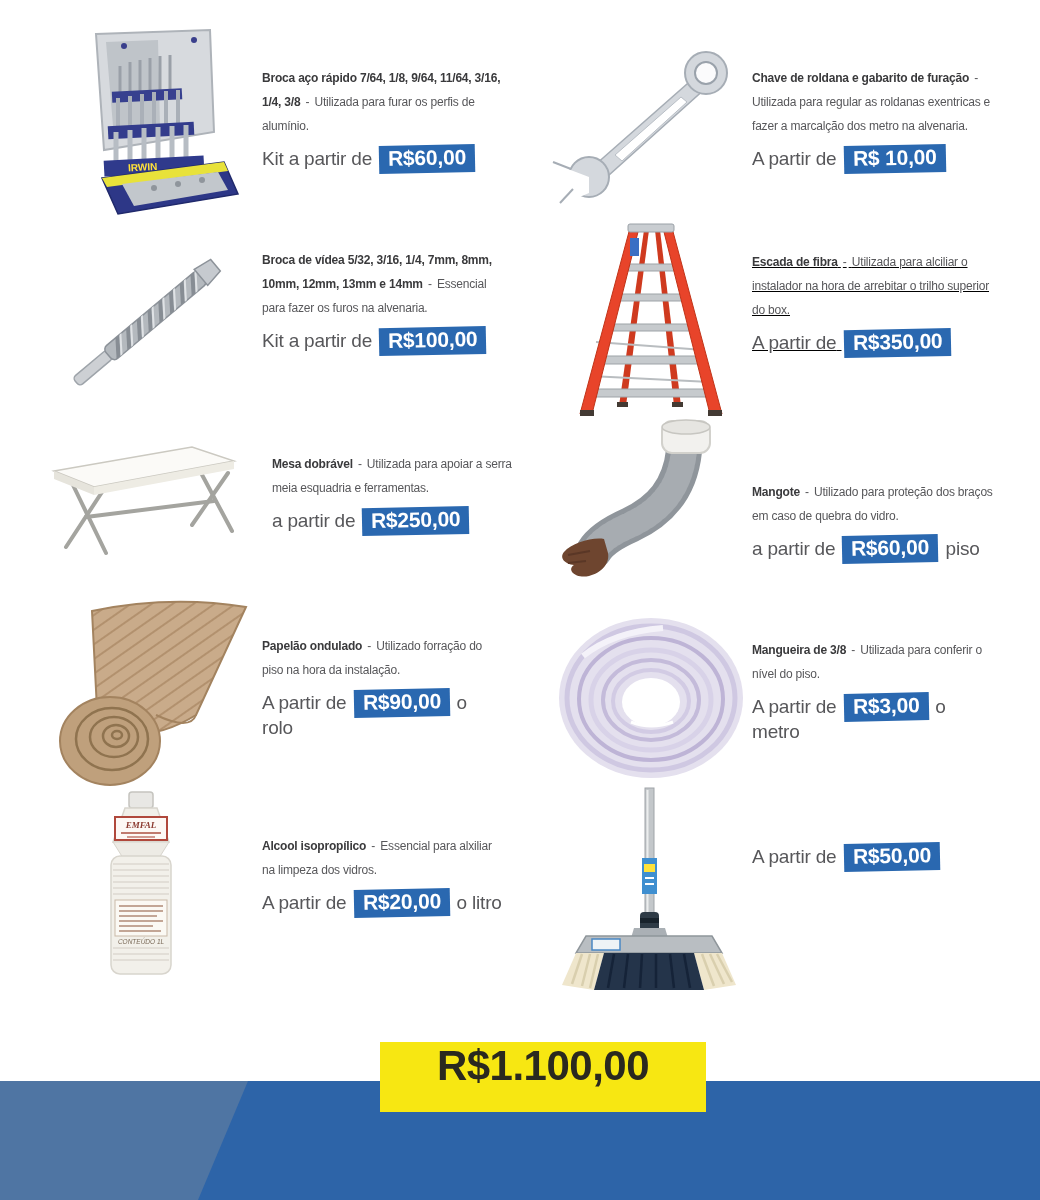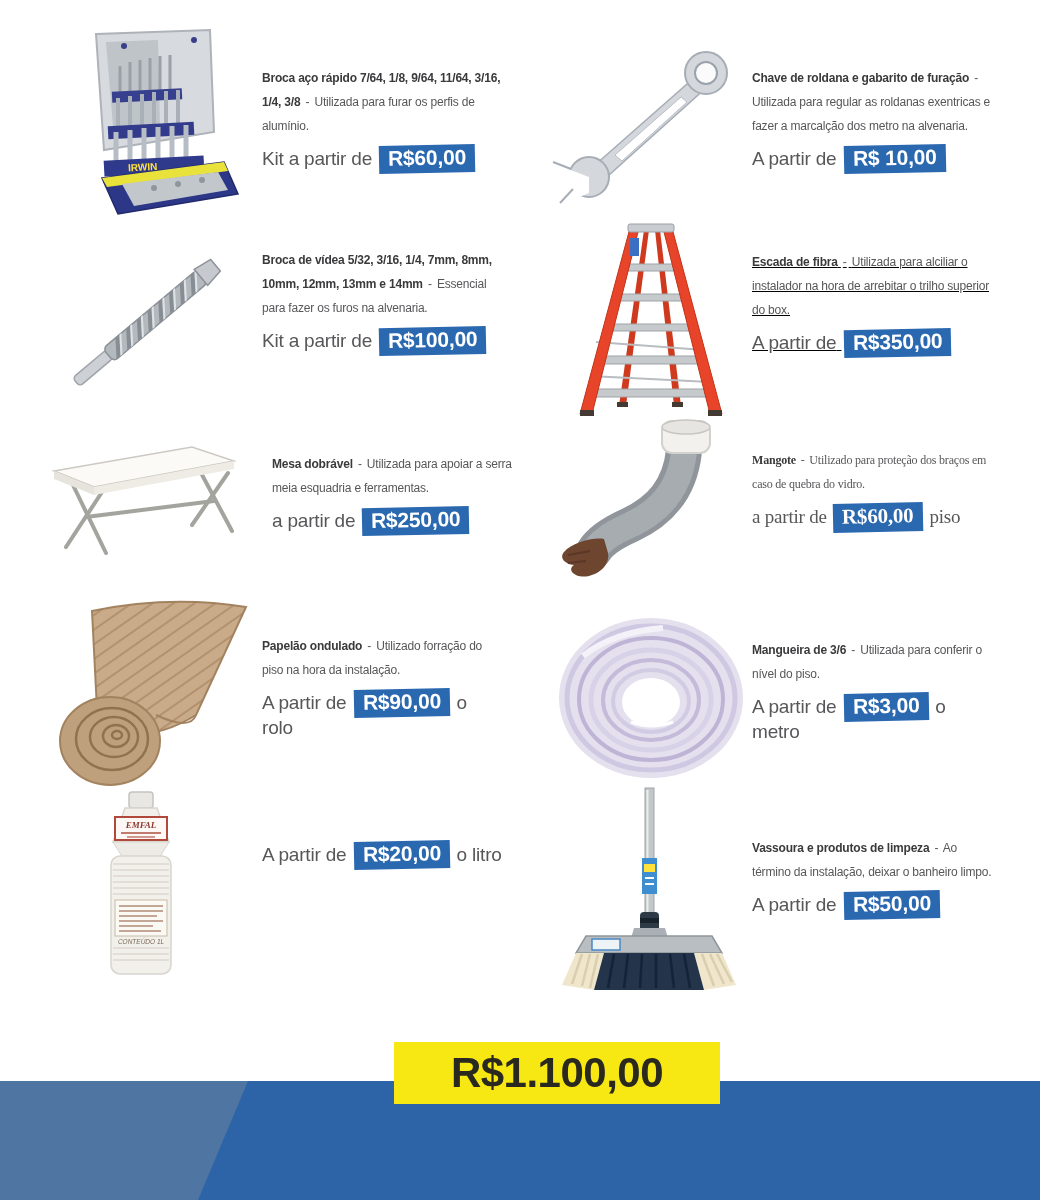--- a/index.html
+++ b/index.html
@@ -37,32 +37,32 @@
   .p7-img{left:40px;top:593px;width:212px;height:198px;}
   .p8-img{left:553px;top:610px;width:196px;height:172px;}
   .p9-img{left:85px;top:790px;width:112px;height:190px;font-style:italic;}
   .p10-img{left:556px;top:786px;width:186px;height:210px;}
   
   .p1-txt{left:262px;top:66px;width:240px;}
   .p2-txt{left:752px;top:66px;width:246px;}
   .p3-txt{left:262px;top:248px;width:240px;}
   .p4-txt{left:752px;top:250px;width:242px;text-decoration:underline;}
   .p5-txt{left:272px;top:452px;width:240px;}
-  .p6-txt{left:752px;top:448px;width:242px;font-family:Liberation Serif, serif;}
+  .p6-txt{left:752px;top:480px;width:242px;}
   .p7-txt{left:262px;top:634px;width:240px;}
   .p8-txt{left:752px;top:638px;width:242px;}
   .p9-txt{left:262px;top:834px;width:240px;}
   .p10-txt{left:752px;top:836px;width:246px;}
   
   .footer-band{position:absolute;left:0;top:1081px;width:1040px;height:119px;background:var(--footer-blue);}
   .footer-light{position:absolute;left:0;top:0;width:260px;height:119px;background:var(--footer-light);
     clip-path:polygon(0 0,248px 0,198px 100%,0 100%);}
   .total-banner{
-    position:absolute;left:394px;top:1042px;width:326px;height:62px;background:var(--banner-yellow);
-    display:flex;align-items:center;justify-content:center;z-index:5;
+    position:absolute;left:380px;top:1042px;width:326px;height:70px;background:var(--banner-yellow);
+    display:flex;justify-content:center;z-index:5;
   }
   .total-banner span{font-size:42px;font-weight:700;color:#2a291f;letter-spacing:-0.5px;}
 </style>
 </head>
 <body>
 
 <div class="page">
 
   <figure class="img p1-img">
     <svg viewBox="0 0 178 192">
@@ -262,21 +262,21 @@
         <ellipse cx="98" cy="90" rx="60" ry="50" stroke="#d8d2e8" stroke-width="5"></ellipse>
         <ellipse cx="98" cy="90" rx="48" ry="40" stroke="#c4bbda" stroke-width="4"></ellipse>
         <ellipse cx="98" cy="91" rx="38" ry="31" stroke="#d2cbe4" stroke-width="4"></ellipse>
       </g>
       <ellipse cx="98" cy="92" rx="29" ry="24" fill="#ffffff"></ellipse>
       <path d="M30,46 Q60,22 110,18" stroke="#f4f2f9" stroke-width="6" fill="none"></path>
       <path d="M78,112 Q98,120 120,112" stroke="#ffffff" stroke-width="3" fill="none"></path>
     </svg>
   </figure>
   <div class="txt p8-txt">
-    <p class="desc"><strong>Mangueira de 3/6</strong> <span class="sep">-</span> <span>Utilizada para conferir o nível do piso.</span></p>
+    <p class="desc"><strong>Mangueira de 3/8</strong> <span class="sep">-</span> <span>Utilizada para conferir o nível do piso.</span></p>
     <p class="price"><span>A partir de</span> <span class="badge">R$3,00</span> <span>o metro</span></p>
   </div>
 
   <figure class="img p9-img">
     <svg viewBox="0 0 112 190">
       <rect x="44" y="2" width="24" height="16" rx="3" fill="#e8e7e4" stroke="#c5c4bf" stroke-width="1.5"></rect>
       <polygon points="40,18 72,18 84,52 28,52" fill="#f1efe9" stroke="#d8d5cd" stroke-width="1.5"></polygon>
       <polygon points="28,52 84,52 74,68 38,68" fill="#edebe5" stroke="#d8d5cd" stroke-width="1"></polygon>
       <rect x="30" y="27" width="52" height="23" fill="#fdf8f5" stroke="#b0483c" stroke-width="2"></rect>
       <text x="56" y="38" text-anchor="middle" font-family="Liberation Serif,serif" font-size="9" font-weight="bold" fill="#8c3a30">EMFAL</text>
@@ -300,20 +300,21 @@
           <line x1="34" y1="121" x2="78" y2="121"></line>
         <line x1="34" y1="126" x2="72" y2="126"></line>
           <line x1="34" y1="131" x2="78" y2="131"></line>
         <line x1="34" y1="136" x2="68" y2="136"></line>
           <line x1="34" y1="141" x2="76" y2="141"></line>
       </g>
       <text x="56" y="154" text-anchor="middle" font-family="Liberation Sans,sans-serif" font-size="6.5" fill="#7a6a58">CONTEÚDO 1L</text>
     </svg>
   </figure>
   <div class="txt p9-txt">
+    <p class="desc"><strong>Alcool isopropílico</strong> <span class="sep">-</span> <span>Essencial para alxiliar na limpeza dos vidros.</span></p>
     <p class="price"><span>A partir de</span> <span class="badge">R$20,00</span> <span>o litro</span></p>
   </div>
 
   <figure class="img p10-img">
     <svg viewBox="0 0 186 210">
       <rect x="89" y="2" width="9" height="128" fill="#c3c7ca" stroke="#9fa4a8" stroke-width="1"></rect>
       <line x1="91.5" y1="4" x2="91.5" y2="128" stroke="#eceeef" stroke-width="2"></line>
       <rect x="86" y="72" width="15" height="36" fill="#3f8fd0"></rect>
       <rect x="88" y="78" width="11" height="8" fill="#ffe23a"></rect>
       <line x1="89" y1="92" x2="98" y2="92" stroke="#ffffff" stroke-width="2"></line>
@@ -338,21 +339,20 @@
         <line x1="58" y1="168" x2="52" y2="202"></line>
           <line x1="72" y1="168" x2="68" y2="202"></line>
         <line x1="86" y1="168" x2="84" y2="202"></line>
           <line x1="100" y1="168" x2="100" y2="202"></line>
         <line x1="114" y1="168" x2="118" y2="202"></line>
           <line x1="128" y1="168" x2="134" y2="202"></line>
       </g>
     </svg>
   </figure>
   <div class="txt p10-txt">
-    <p class="desc"><strong>Vassoura e produtos de limpeza</strong> <span class="sep">-</span> <span>Ao término da instalação, deixar o banheiro limpo.</span></p>
     <p class="price"><span>A partir de</span> <span class="badge">R$50,00</span> <span></span></p>
   </div>
 
   <div class="footer-band">
     <div class="footer-light"></div>
   </div>
   <div class="total-banner">
     <span>R$1.100,00</span>
   </div>
 

